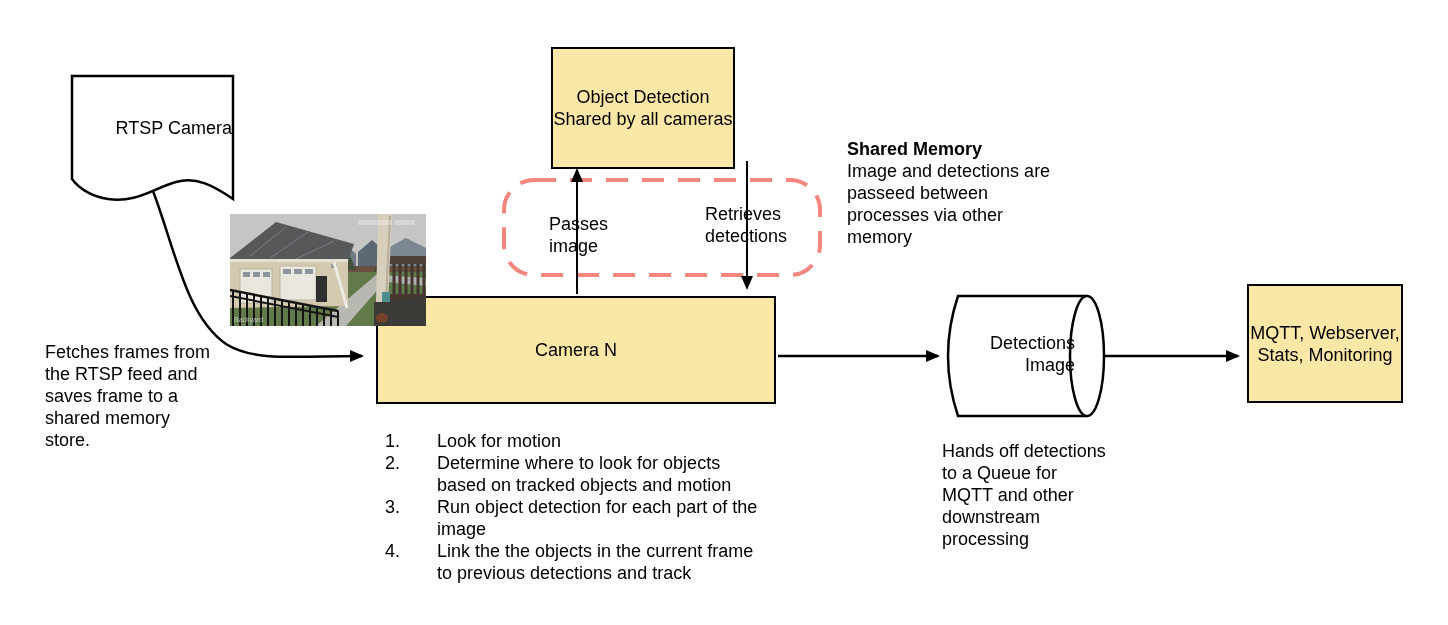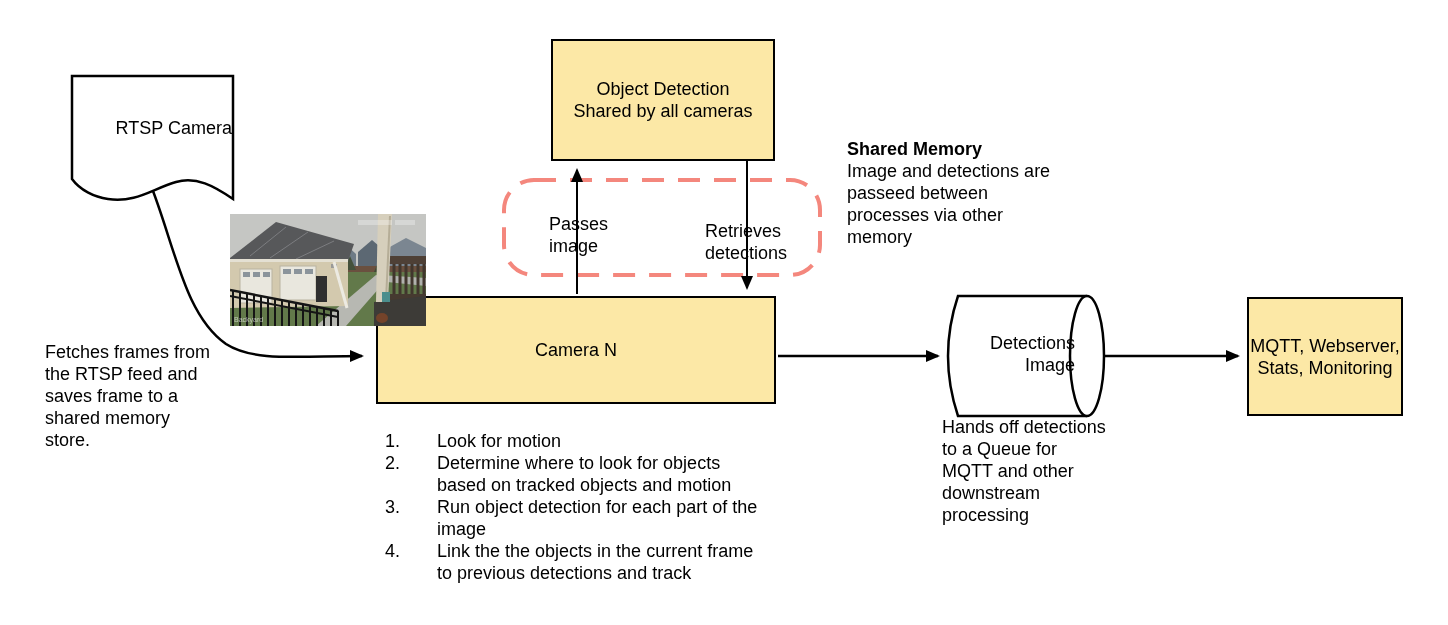--- a/index.html
+++ b/index.html
@@ -57,31 +57,31 @@
 <div class="abs note center lbl" style="left:72px;top:117px;width:160px">RTSP Camera</div>
 
 <div class="abs note lbl" style="left:45px;top:341px">
   <div>Fetches frames from</div>
   <div>the RTSP feed and</div>
   <div>saves frame to a</div>
   <div>shared memory</div>
   <div>store.</div>
 </div>
 
-<div class="ybox" style="left:551px;top:39px;width:224px;height:122px">
+<div class="ybox" style="left:551px;top:47px;width:184px;height:122px">
   <div>Object Detection</div>
   <div class="italic">Shared by all cameras</div>
 </div>
 
 <div class="abs note lbl" style="left:549px;top:213px">
   <div>Passes</div>
   <div>image</div>
 </div>
 
-<div class="abs note lbl" style="left:705px;top:220px">
+<div class="abs note lbl" style="left:705px;top:203px">
   <div>Retrieves</div>
   <div>detections</div>
 </div>
 
 <div class="abs note lbl" style="left:847px;top:138px">
   <div class="bold">Shared Memory</div>
   <div>Image and detections are</div>
   <div>passeed between</div>
   <div>processes via other</div>
   <div>memory</div>
@@ -182,24 +182,24 @@
       <div>to previous detections and track</div>
     </div>
   </div>
 </div>
 
 <div class="abs note center lbl" style="left:945px;top:332px;width:130px">
   <div>Detections</div>
   <div>Image</div>
 </div>
 
-<div class="abs note lbl" style="left:942px;top:416px">
+<div class="abs note lbl" style="left:942px;top:440px">
   <div>Hands off detections</div>
   <div>to a Queue for</div>
   <div>MQTT and other</div>
   <div>downstream</div>
   <div>processing</div>
 </div>
 
-<div class="ybox" style="left:1247px;top:297px;width:156px;height:119px">
+<div class="ybox" style="left:1247px;top:284px;width:156px;height:119px">
   <div>MQTT, Webserver,</div>
   <div>Stats, Monitoring</div>
 </div>
 
 </body></html>

